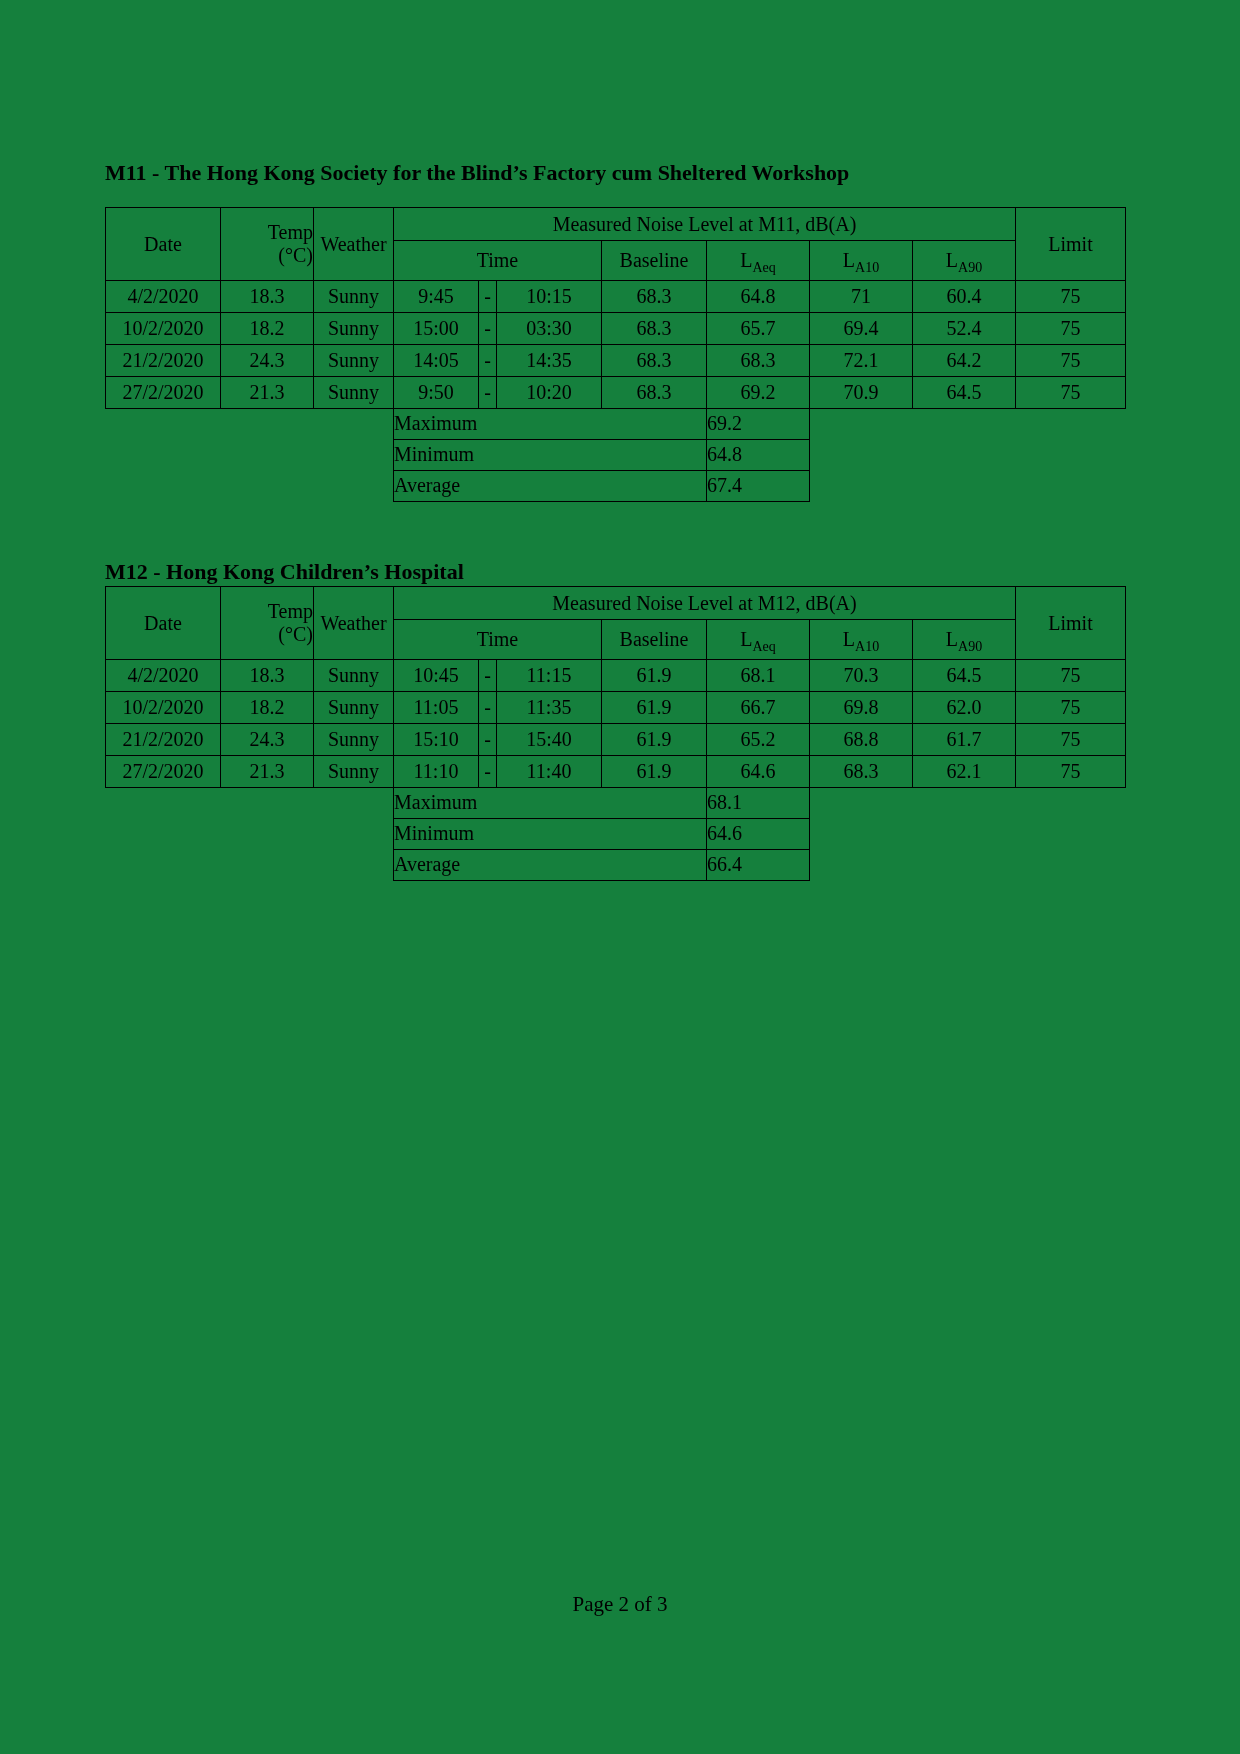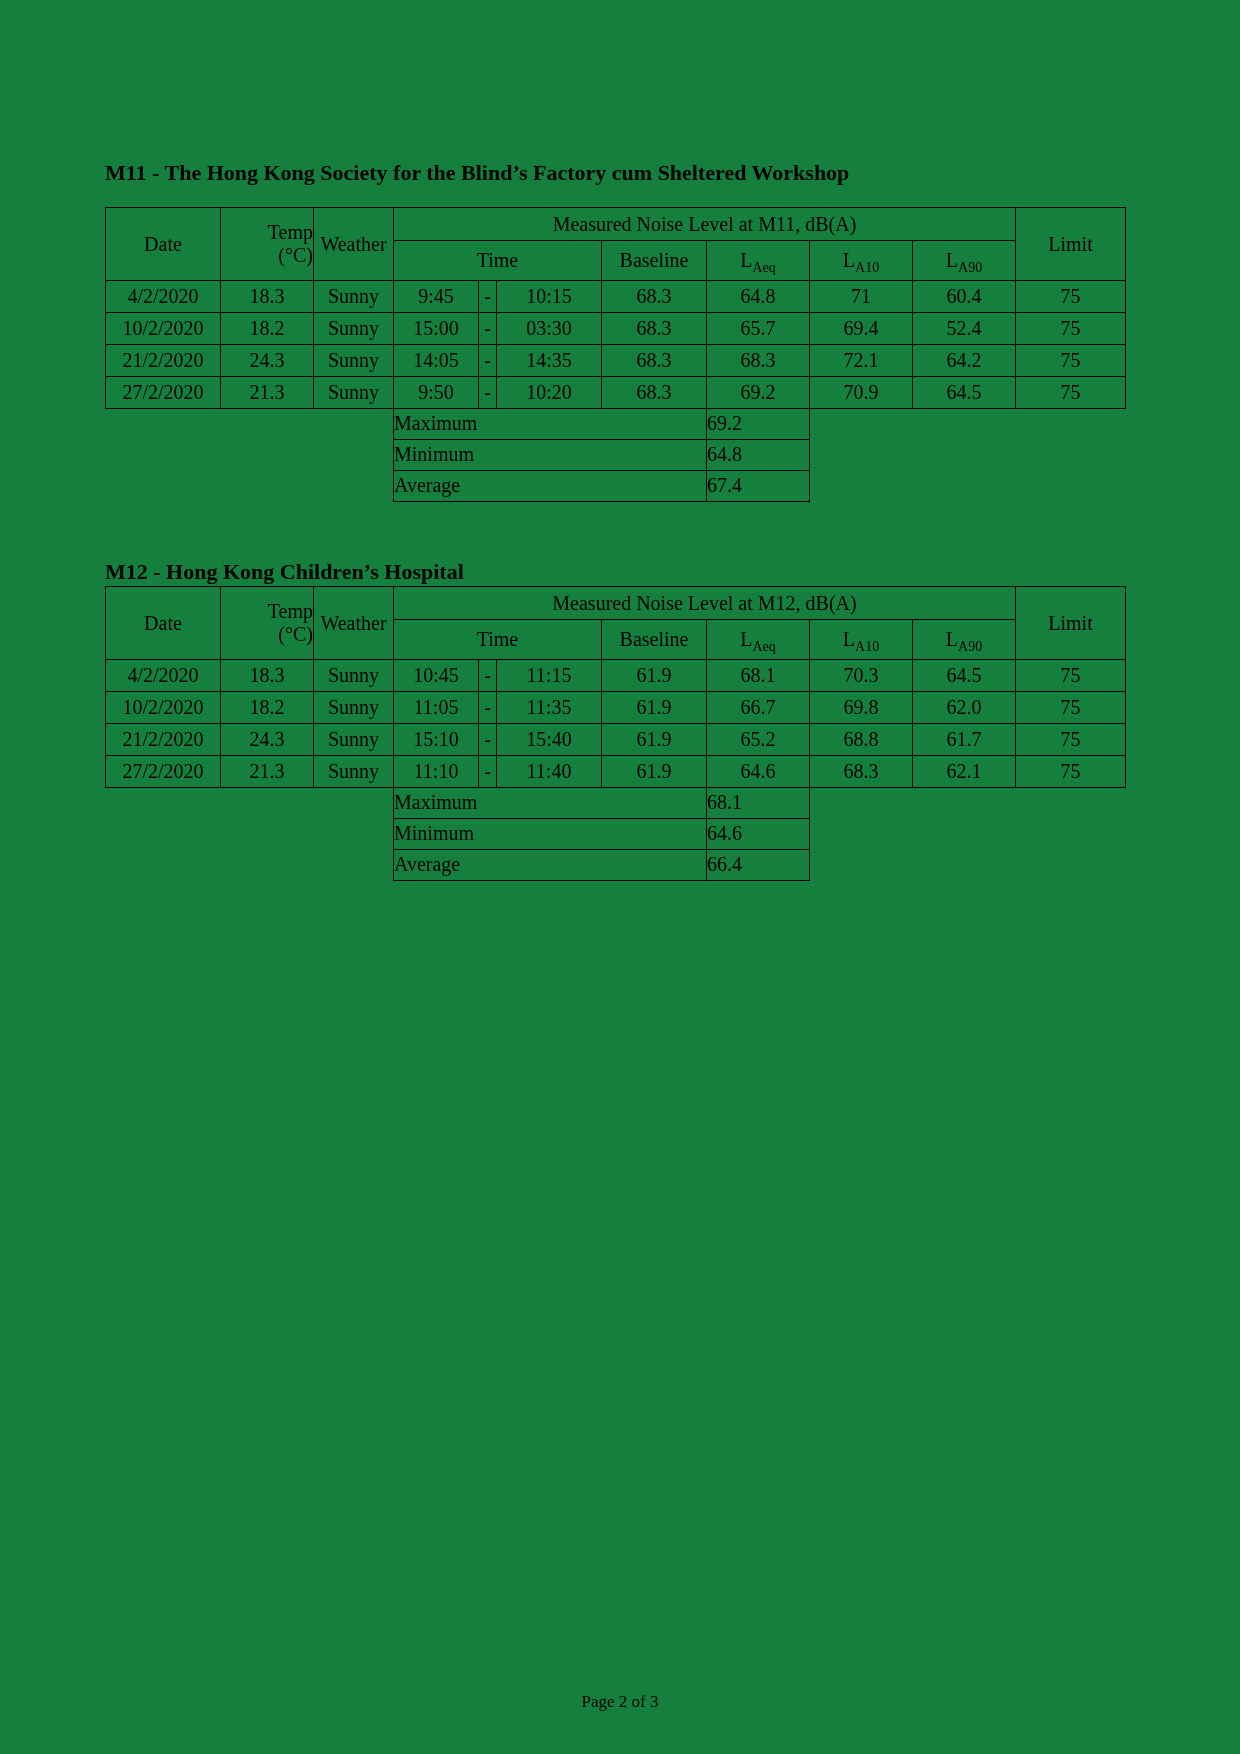--- a/index.html
+++ b/index.html
@@ -71,25 +71,25 @@
     border: 1.5px solid #000000;
     padding: 0;
     text-align: left;
     vertical-align: middle;
     line-height: 1.15;
   }
   table.summary-table tr { height: 31px; }
 
   .footer {
     position: absolute;
-    top: 1692px;
+    top: 1592px;
     left: 0;
     width: 100%;
     text-align: center;
-    font-size: 17px;
+    font-size: 21px;
   }
 </style>
 </head>
 <body>
 
 <div class="page">
 
   <div class="section-title" id="m11-title">M11 - The Hong Kong Society for the Blind’s Factory cum Sheltered Workshop</div>
 
   <div class="tables-wrap" id="m11-tables">

